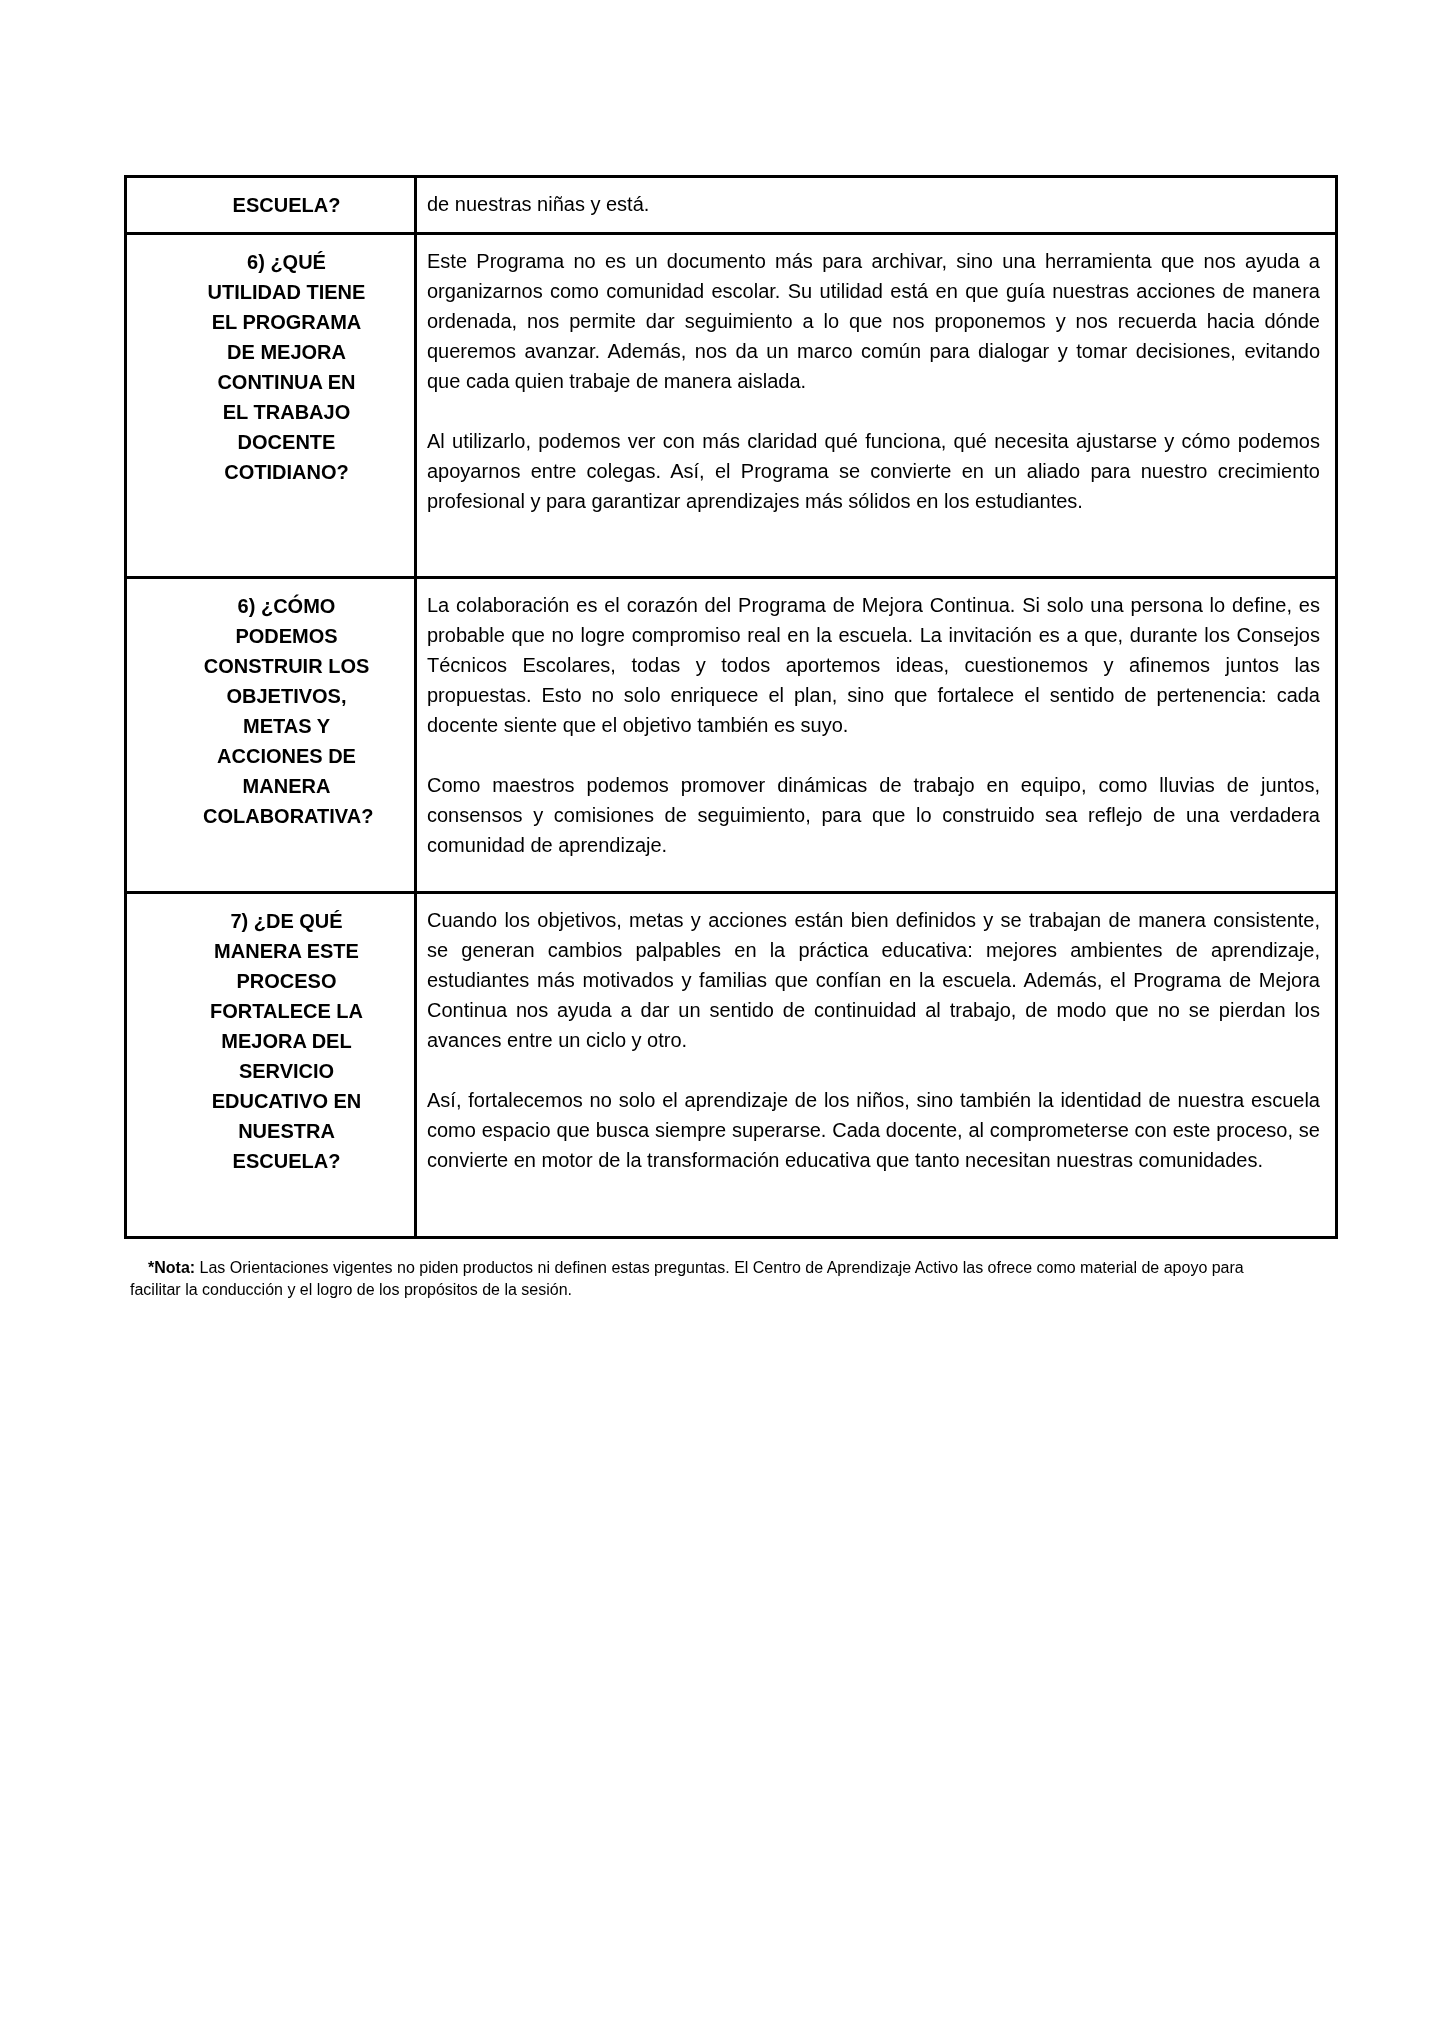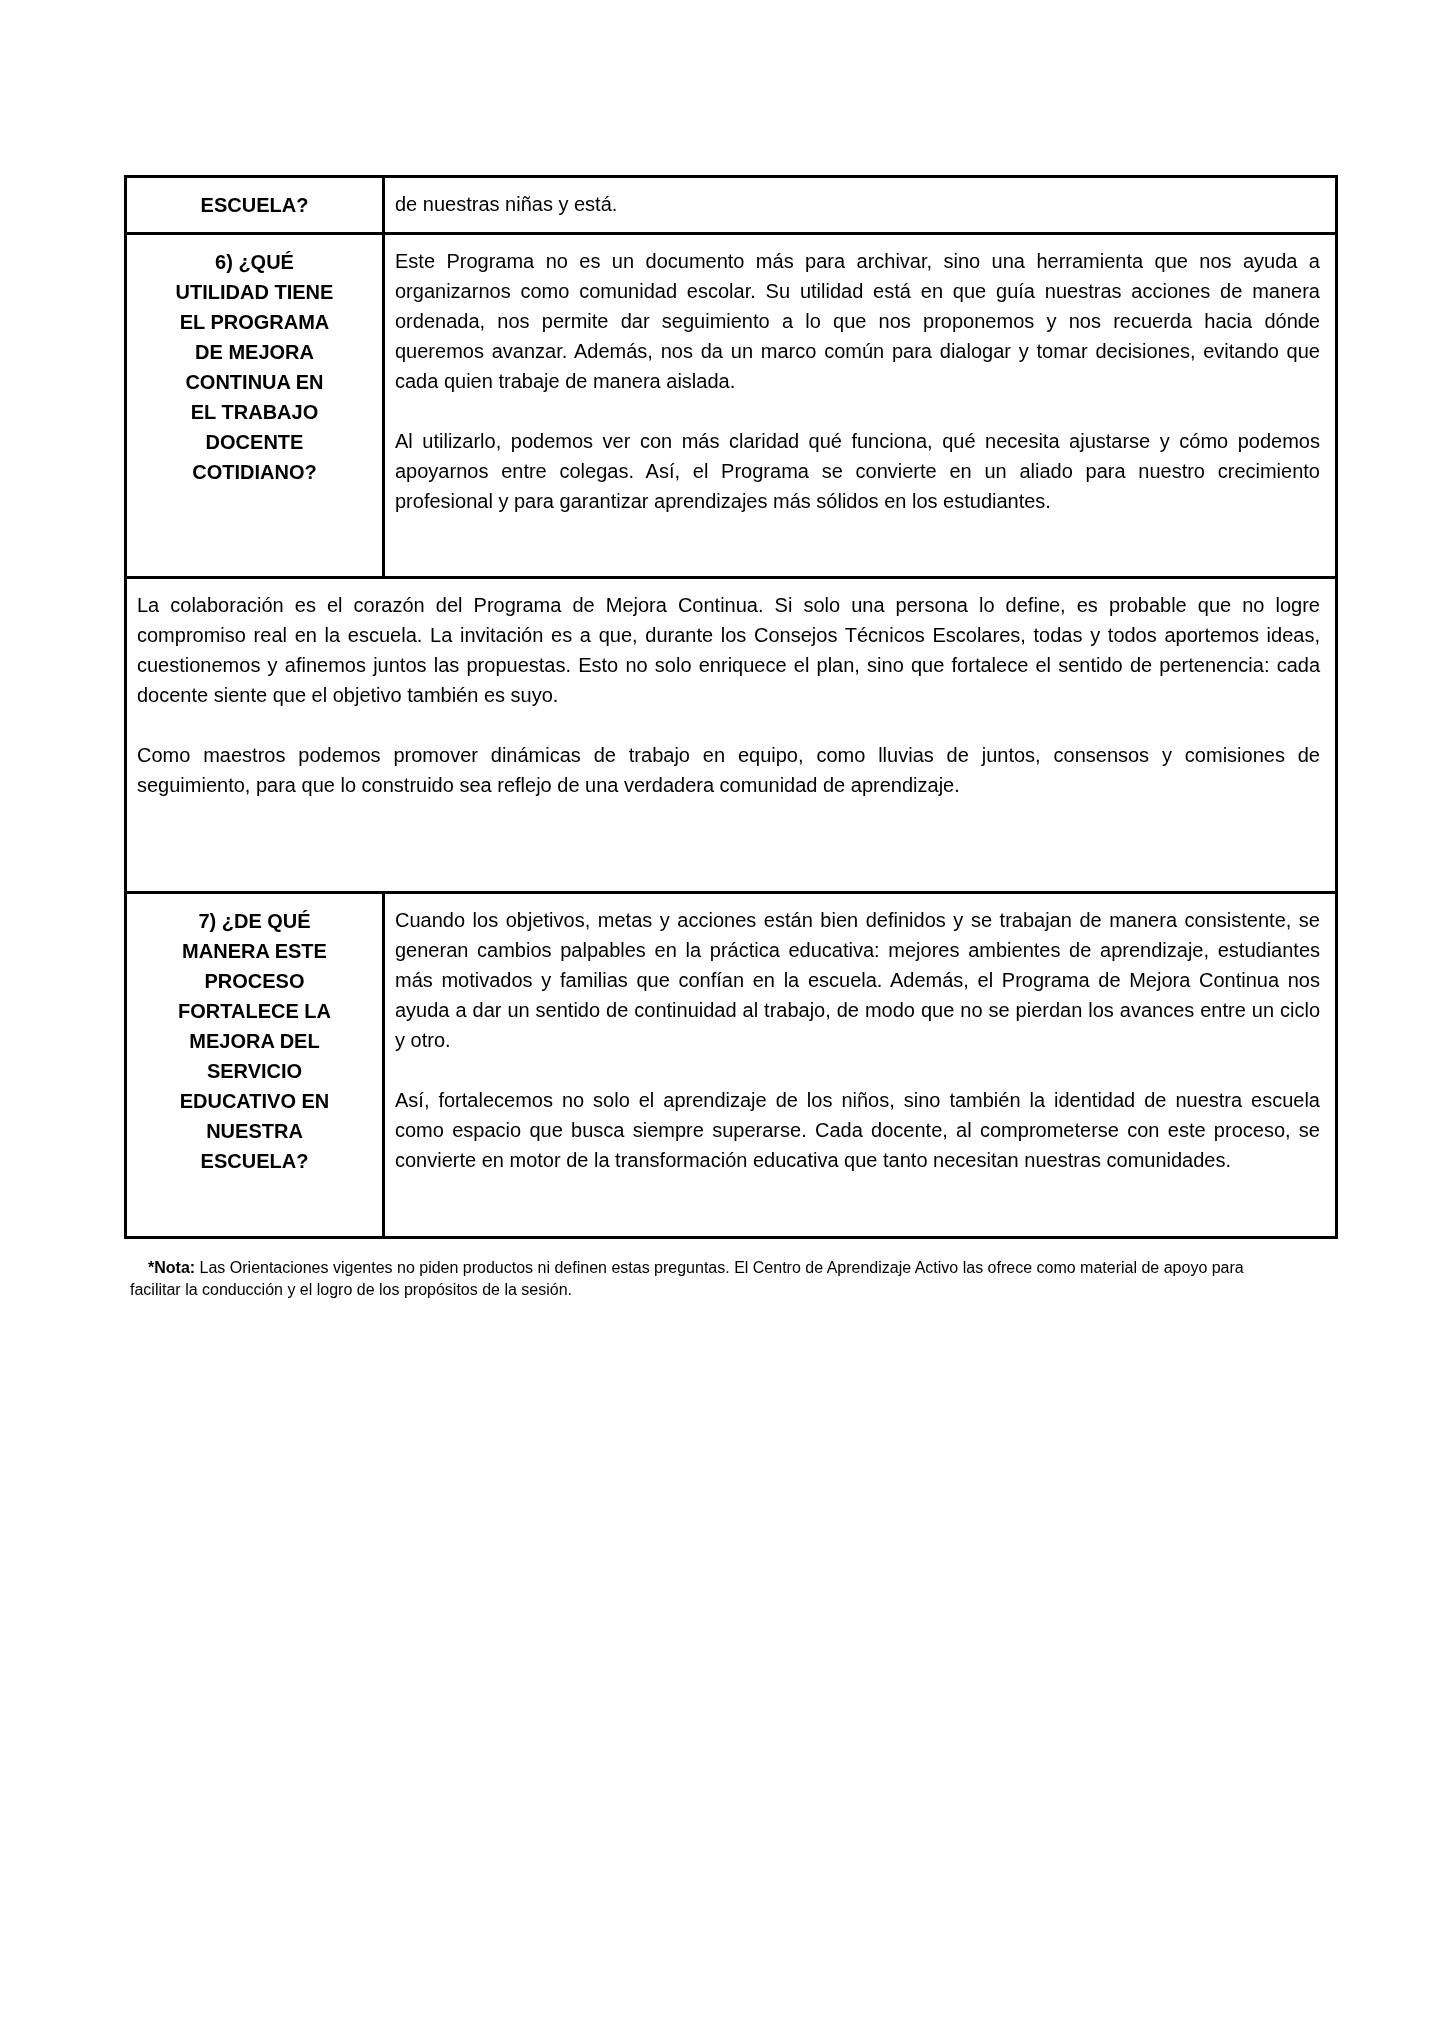--- a/index.html
+++ b/index.html
@@ -30,20 +30,21 @@
   .row-1 { min-height: 57px; }
   .row-2 { min-height: 344px; }
   .row-3 { min-height: 315px; }
   .row-4 { min-height: 342px; }
   .cell.q {
     flex: 0 0 258px;
     width: 258px;
     border-right: 3px solid #000000;
     padding: 12px 44px 10px 44px;
     text-align: center;
+    margin-left: 32px;
   }
   .q-text {
     font-weight: bold;
     font-size: 20px;
     line-height: 30px;
   }
   .cell.a {
     flex: 1 1 auto;
     padding: 11px 15px 10px 10px;
   }
@@ -85,20 +86,23 @@
       <div class="cell q">
         <div class="q-text">6) ¿QUÉ UTILIDAD TIENE EL PROGRAMA DE MEJORA CONTINUA EN EL TRABAJO DOCENTE COTIDIANO?</div>
       </div>
       <div class="cell a">
         <p class="para">Este Programa no es un documento más para archivar, sino una herramienta que nos ayuda a organizarnos como comunidad escolar. Su utilidad está en que guía nuestras acciones de manera ordenada, nos permite dar seguimiento a lo que nos proponemos y nos recuerda hacia dónde queremos avanzar. Además, nos da un marco común para dialogar y tomar decisiones, evitando que cada quien trabaje de manera aislada.</p>
         <p class="para">Al utilizarlo, podemos ver con más claridad qué funciona, qué necesita ajustarse y cómo podemos apoyarnos entre colegas. Así, el Programa se convierte en un aliado para nuestro crecimiento profesional y para garantizar aprendizajes más sólidos en los estudiantes.</p>
       </div>
     </div>
 
     <div class="t-row row-3">
+      <div class="cell q">
+        <div class="q-text">6) ¿CÓMO PODEMOS CONSTRUIR LOS OBJETIVOS, METAS Y ACCIONES DE MANERA COLABORATIVA?</div>
+      </div>
       <div class="cell a">
         <p class="para">La colaboración es el corazón del Programa de Mejora Continua. Si solo una persona lo define, es probable que no logre compromiso real en la escuela. La invitación es a que, durante los Consejos Técnicos Escolares, todas y todos aportemos ideas, cuestionemos y afinemos juntos las propuestas. Esto no solo enriquece el plan, sino que fortalece el sentido de pertenencia: cada docente siente que el objetivo también es suyo.</p>
         <p class="para">Como maestros podemos promover dinámicas de trabajo en equipo, como lluvias de juntos, consensos y comisiones de seguimiento, para que lo construido sea reflejo de una verdadera comunidad de aprendizaje.</p>
       </div>
     </div>
 
     <div class="t-row row-4">
       <div class="cell q">
         <div class="q-text">7) ¿DE QUÉ MANERA ESTE PROCESO FORTALECE LA MEJORA DEL SERVICIO EDUCATIVO EN NUESTRA ESCUELA?</div>
       </div>

